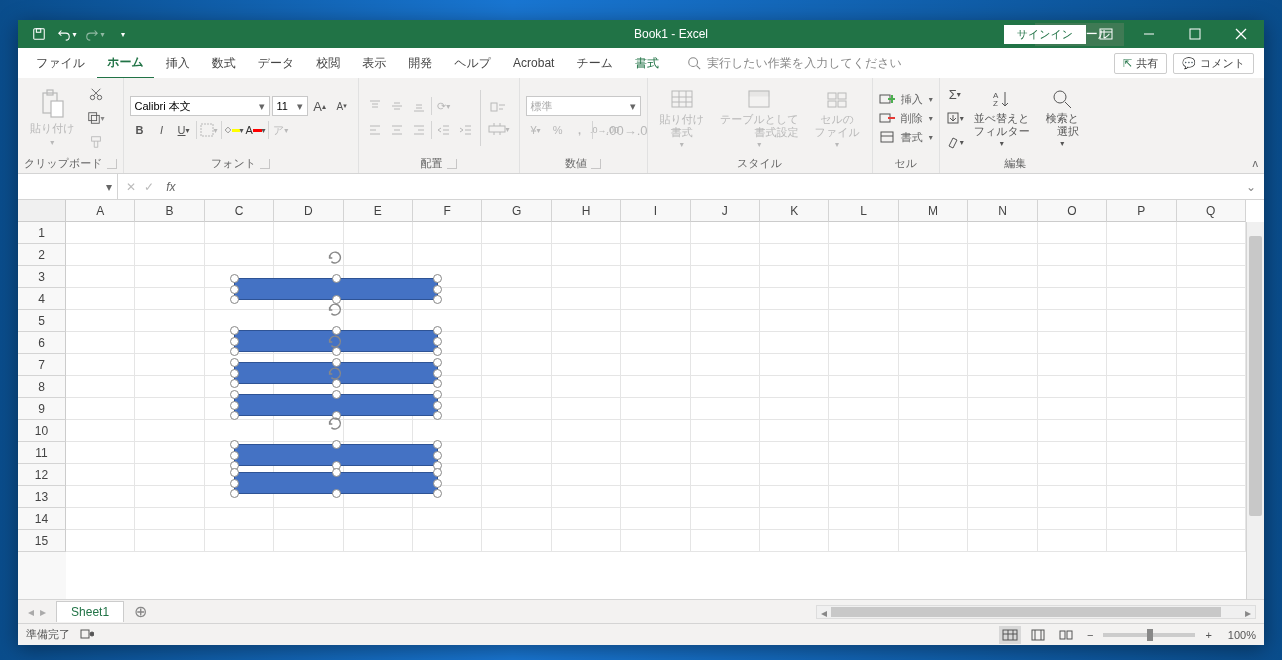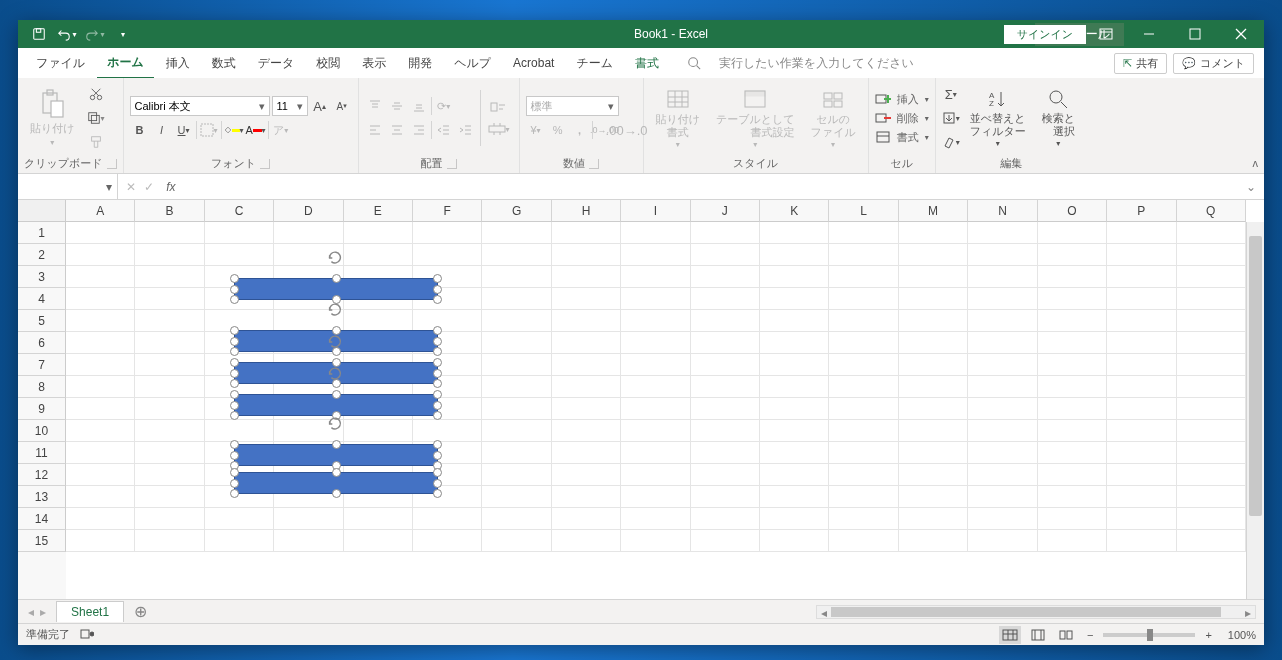--- a/index.html
+++ b/index.html
@@ -17,21 +17,21 @@
 .wincontrols { position: absolute; right: 0; display: flex; }
 .winbtn { width: 46px; height: 28px; display: flex; align-items: center; justify-content: center; color: #fff; cursor: pointer; }
 .winbtn.ribbon-display { width: 40px; }
 .winbtn svg { stroke: #fff; fill: none; }
 
 
 .tabs { height: 30px; background: #fff; display: flex; align-items: center; font-size: 12px; border-bottom: 0; padding-left: 8px; gap: 2px; }
 .tab { padding: 6px 10px; color: #444; cursor: pointer; }
 .tab.active { color: #217346; border-bottom: 2px solid #217346; font-weight: bold; }
 .tab.toolfmt { color: #217346; }
-.tellme { display: flex; align-items: center; margin-left: 16px; color: #888; gap: 18px; }
+.tellme { display: flex; align-items: center; margin-left: 16px; color: #888; gap: 6px; }
 .tellme svg { stroke: #888; }
 .share-area { margin-left: auto; display: flex; gap: 6px; padding-right: 10px; }
 .share-btn { border: 1px solid #ccc; padding: 2px 8px; font-size: 11px; color: #444; display: flex; align-items: center; gap: 4px; border-radius: 2px; cursor: pointer; }
 
 
 .ribbon { height: 96px; background: #f3f2f1; border-bottom: 1px solid #d4d4d4; display: flex; font-size: 11px; color: #666; position: relative; }
 .rgroup { border-right: 1px solid #e1e1e1; display: flex; flex-direction: column; padding: 4px 6px 2px; }
 .rgroup-body { flex: 1; display: flex; align-items: center; gap: 4px; }
 .rgroup-label { text-align: center; font-size: 11px; color: #666; padding-top: 2px; display: flex; justify-content: center; align-items: center; gap: 4px; }
 .dlaunch { width: 10px; height: 10px; border: 1px solid #aaa; border-top: none; border-left: none; opacity: 0.6; cursor: pointer; }
@@ -382,21 +382,21 @@
       <div class="rgroup-label">
           <span>配置</span>
           <span class="dlaunch"></span>
         </div>
     </div>
 
     <div class="rgroup">
       <div class="rgroup-body">
         <div class="fontbox">
           <div class="fontrow">
-            <div class="fontcombo" style="width:93px;color:#aaa">
+            <div class="fontcombo" style="width:115px;color:#aaa">
                 <span style="flex:1">標準</span>
                 <span class="dd">▾</span>
               </div>
           </div>
           <div class="fontrow">
             <div class="smallbtn disabled">¥<span style="font-size:8px">▾</span></div>
             <div class="smallbtn disabled">%</div>
             <div class="smallbtn disabled">
                 <b>,</b>
               </div>

